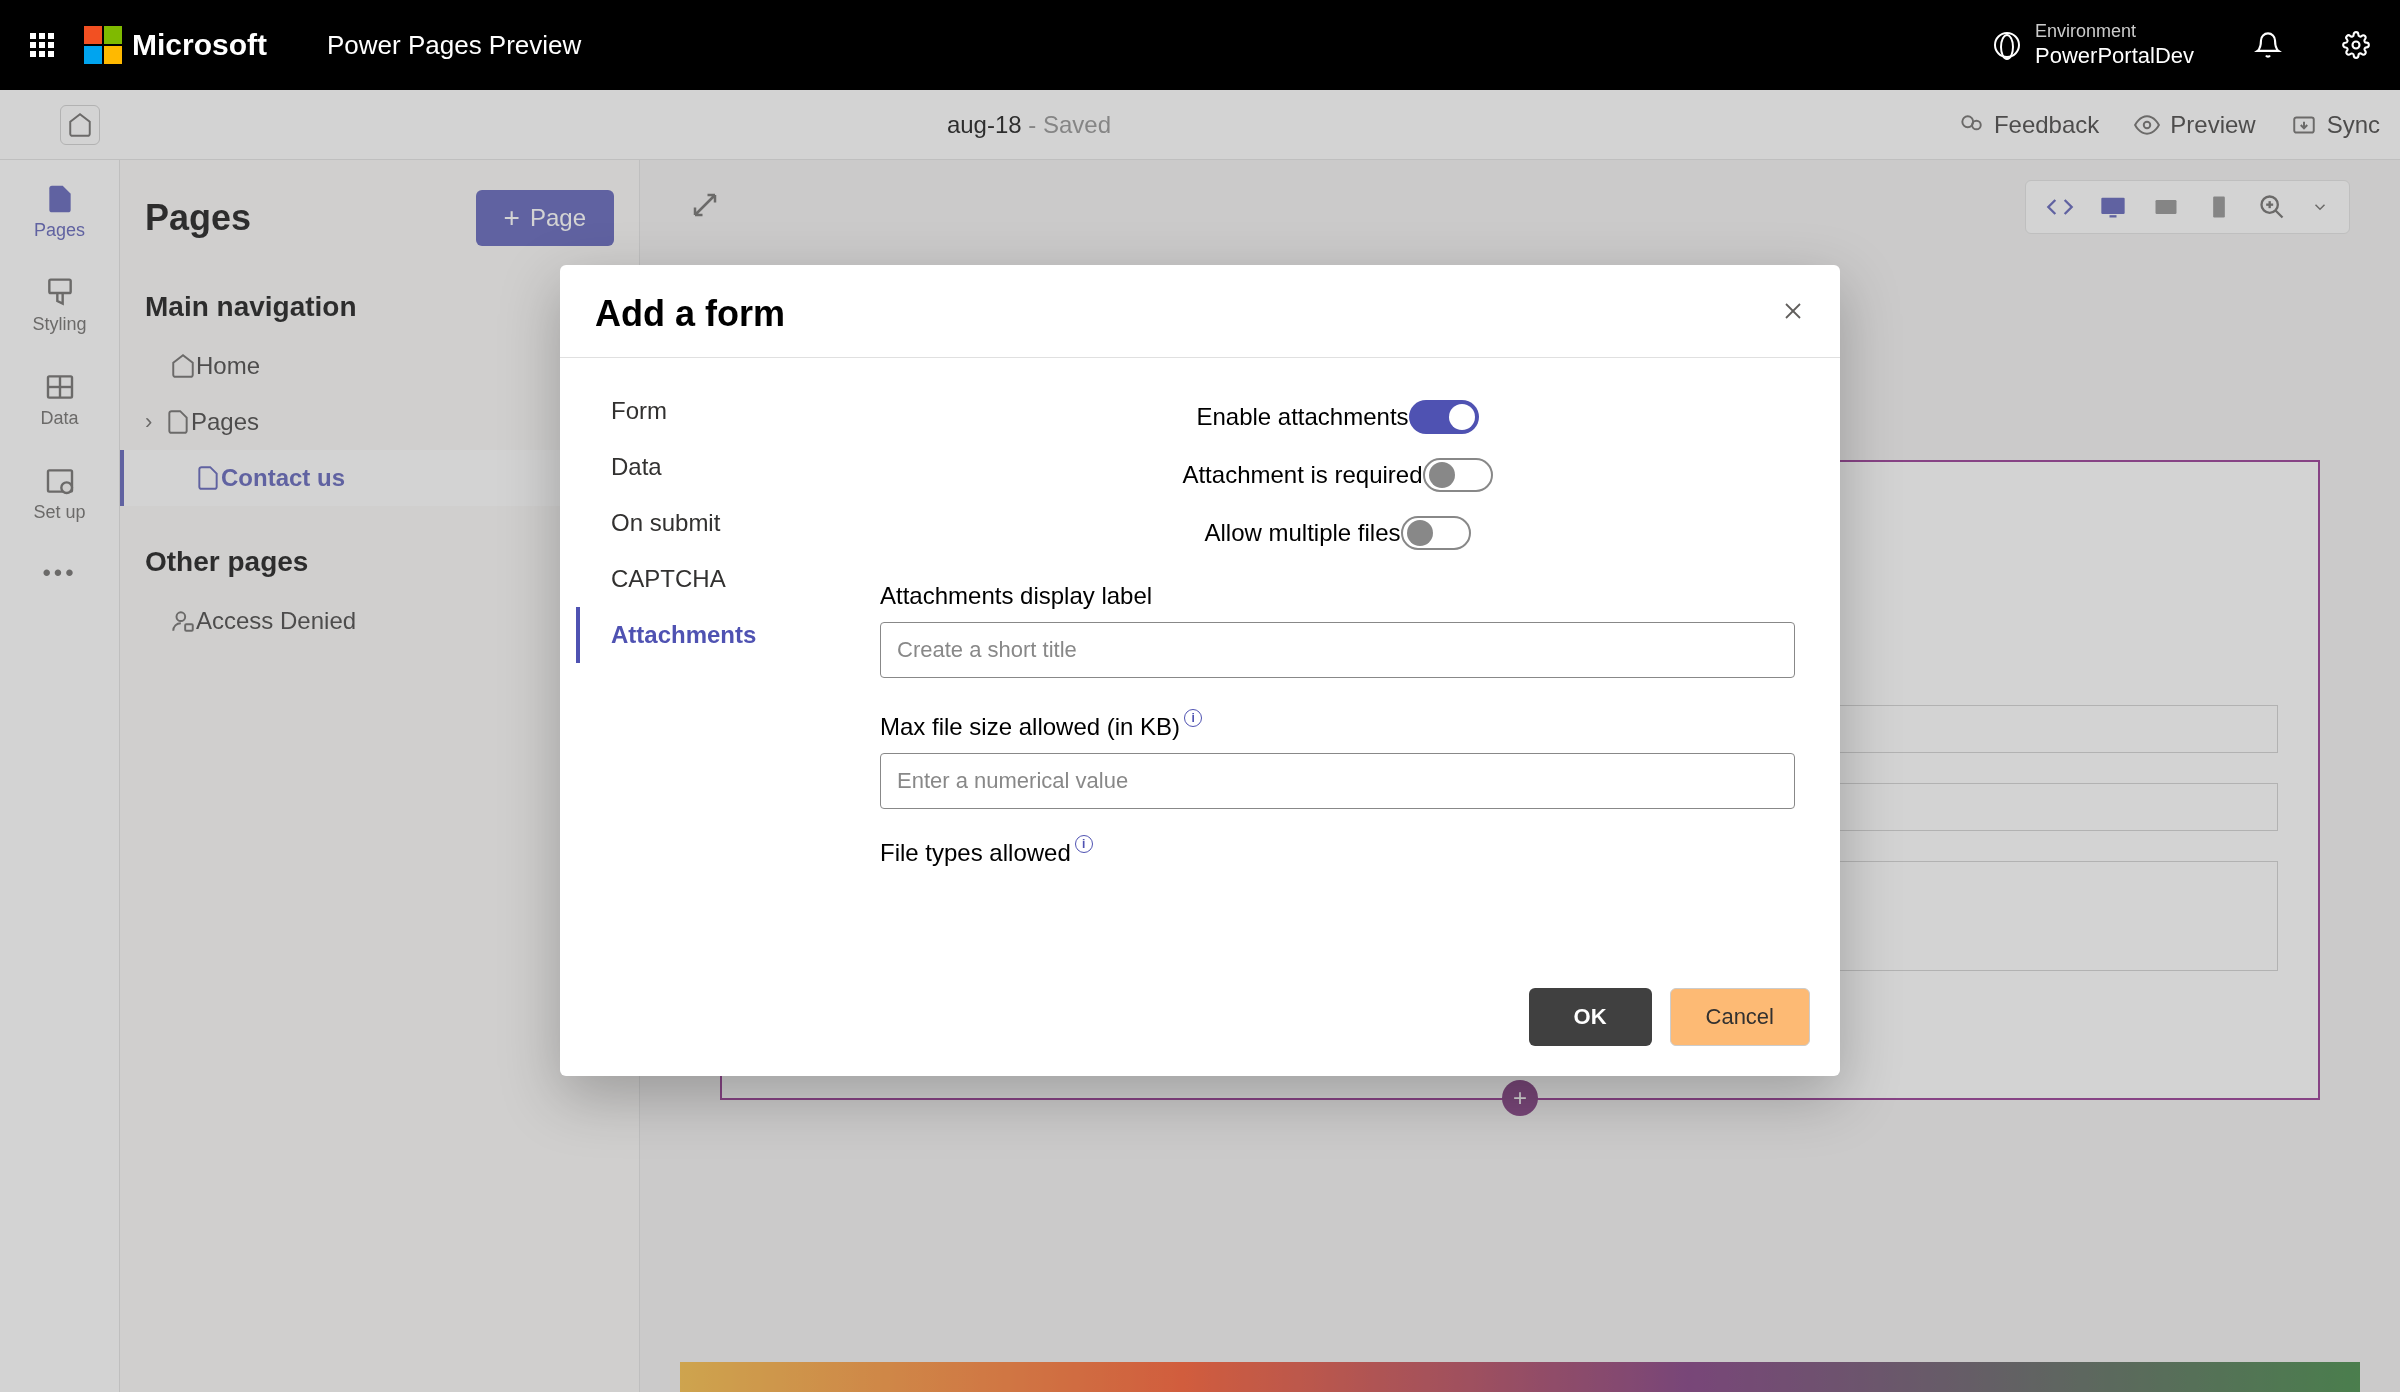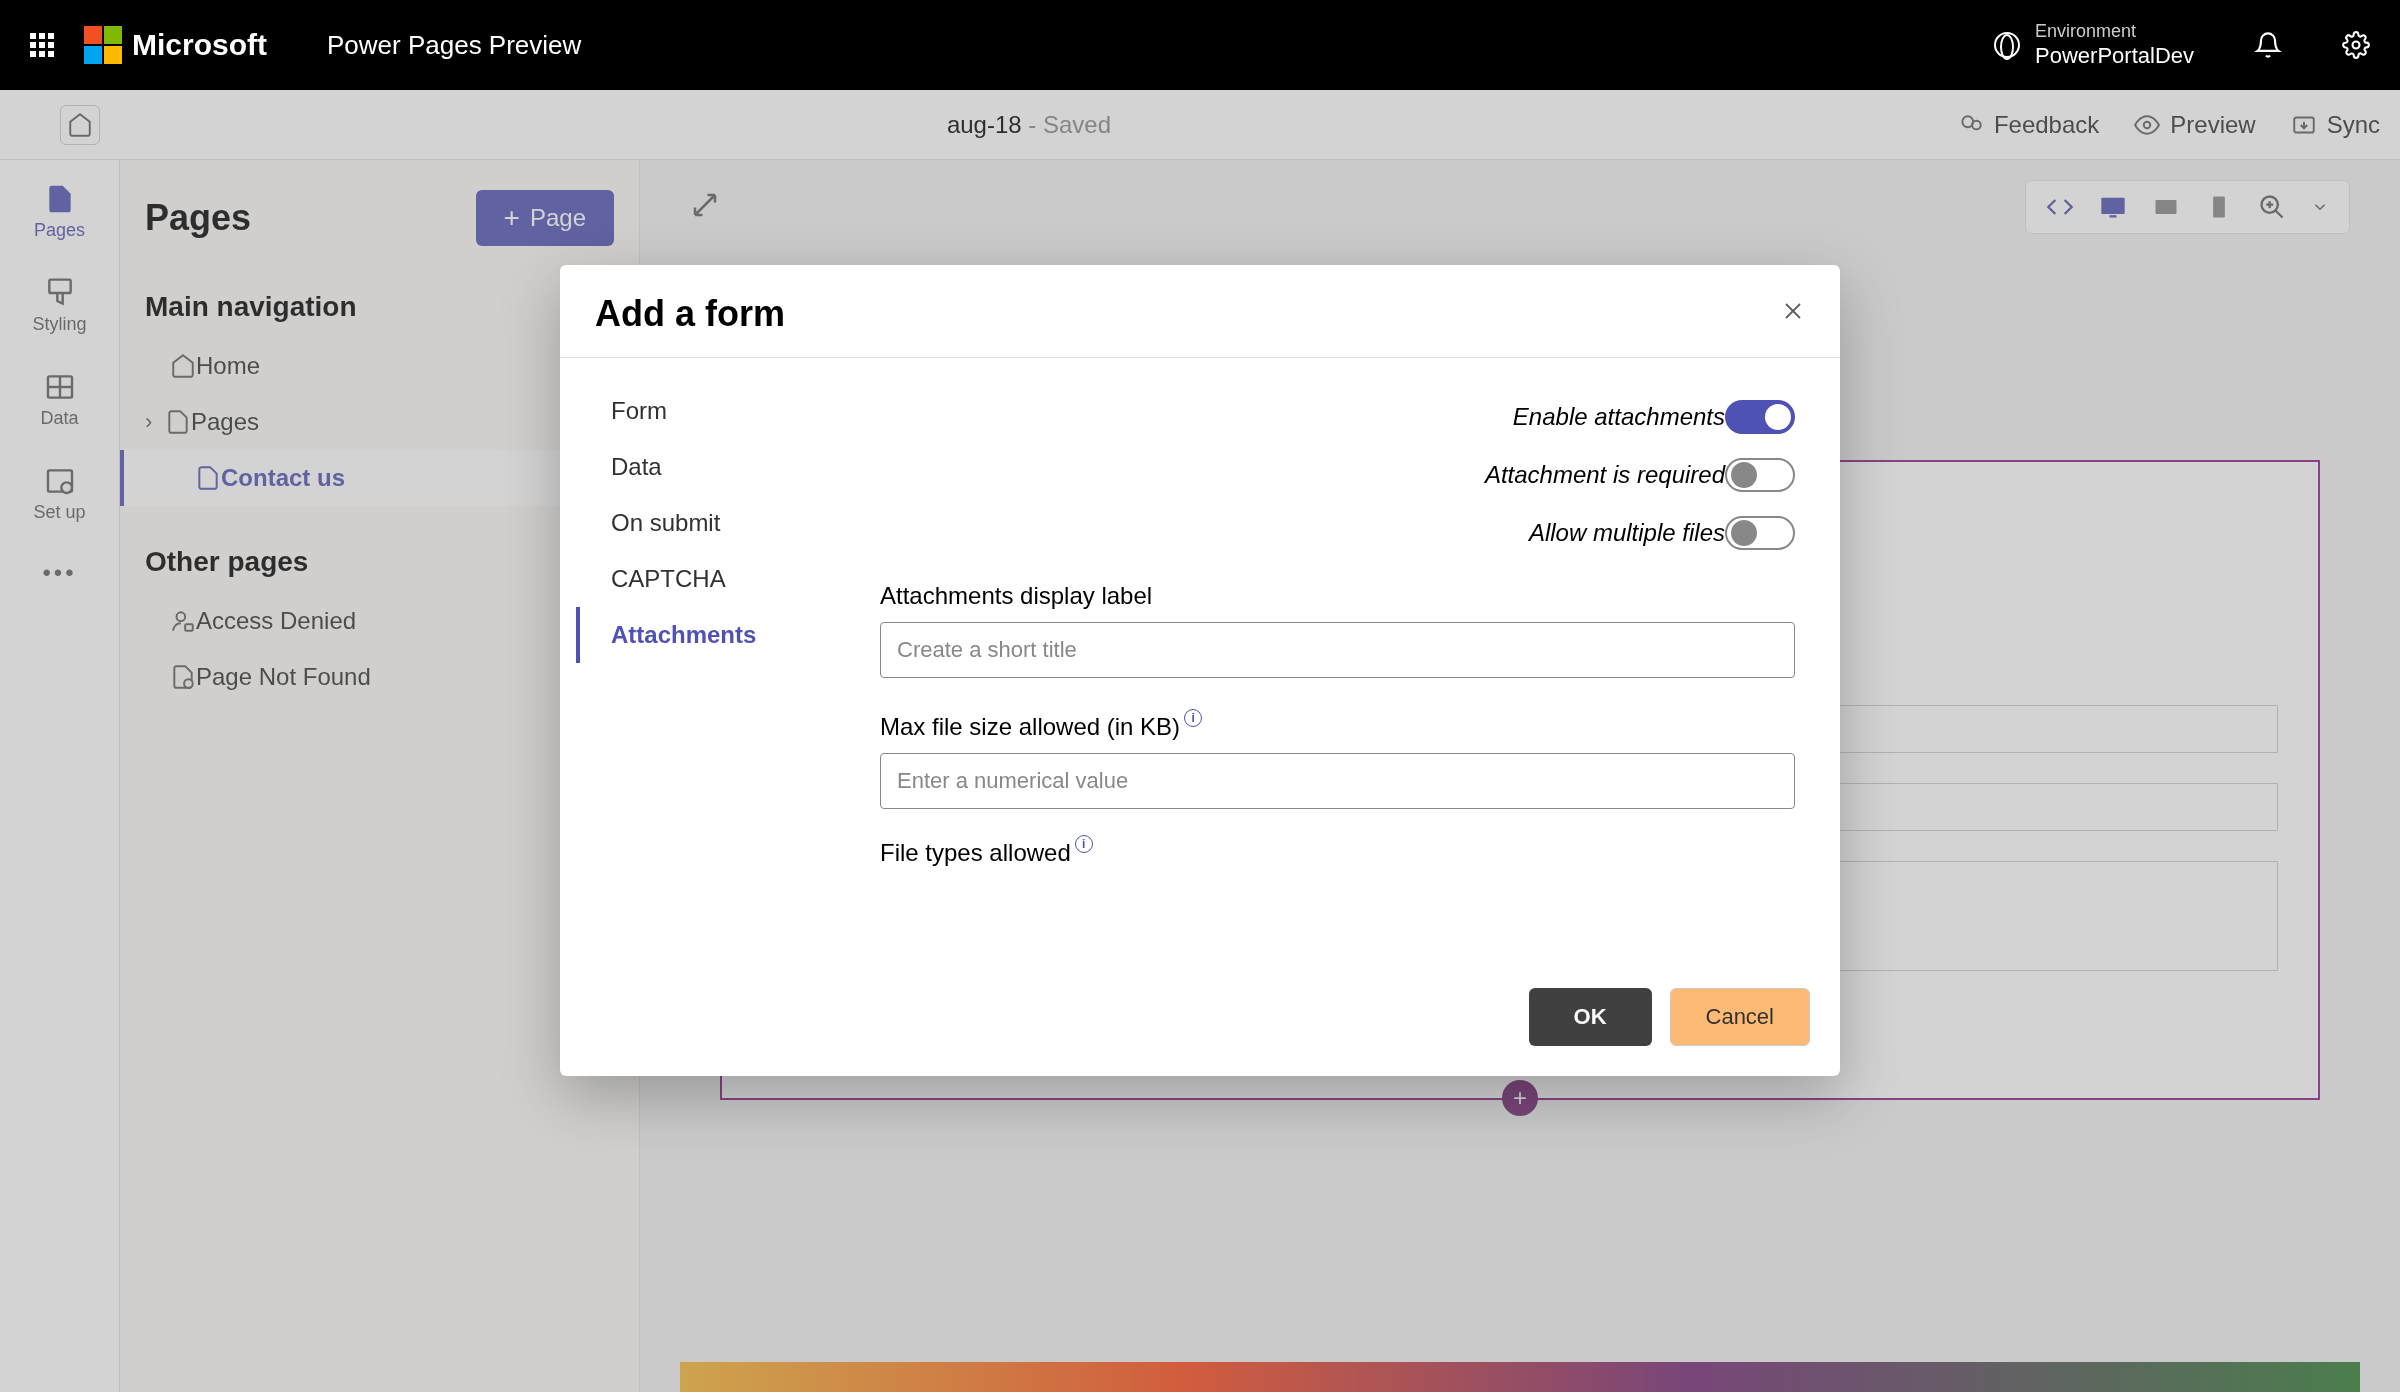--- a/index.html
+++ b/index.html
@@ -384,23 +384,22 @@
     .modal-content::-webkit-scrollbar {
       width: 12px;
     }
     .modal-content::-webkit-scrollbar-thumb {
       background: #c7c7c7;
       border-radius: 6px;
     }
     .setting-row {
       display: flex;
       align-items: center;
-      justify-content: flex-end;
+      justify-content: center;
       padding: 12px 0;
-      font-style: italic;
     }
     .setting-label {
       font-size: 24px;
     }
     .toggle {
       width: 70px;
       height: 34px;
       border-radius: 17px;
       position: relative;
       cursor: pointer;
@@ -616,27 +615,20 @@
     <span>Contact us</span>
   </div>
   <div class="nav-section-title" style="margin-top:25px">Other pages</div>
   <div class="tree-item">
     <svg class="tree-icon" viewBox="0 0 24 24" fill="none" stroke="#605e5c" stroke-width="1.8">
       <circle cx="10" cy="8" r="4"></circle>
         <path d="M3 21c0-4 3-7 7-7"></path>
         <rect x="14" y="15" width="7" height="6" rx="1"></rect>
     </svg>
     <span>Access Denied</span>
-  </div>
-  <div class="tree-item">
-    <svg class="tree-icon" viewBox="0 0 24 24" fill="none" stroke="#605e5c" stroke-width="1.8">
-      <path d="M14 2H6a2 2 0 0 0-2 2v16a2 2 0 0 0 2 2h12a2 2 0 0 0 2-2V8l-6-6z"></path>
-        <circle cx="17" cy="18" r="4" fill="#faf9f8"></circle>
-    </svg>
-    <span>Page Not Found</span>
   </div>
 </div>
 
 <div class="canvas-area">
   <svg class="expand-btn" viewBox="0 0 24 24" fill="none" stroke="#605e5c" stroke-width="2">
     <path d="M4 20L20 4M4 20v-6M4 20h6M20 4v6M20 4h-6"></path>
   </svg>
   <div class="canvas-toolbar">
     <svg class="toolbar-icon" viewBox="0 0 24 24" fill="none" stroke="#4f52b2" stroke-width="2">
       <path d="M8 6l-6 6 6 6M16 6l6 6-6 6"></path>

